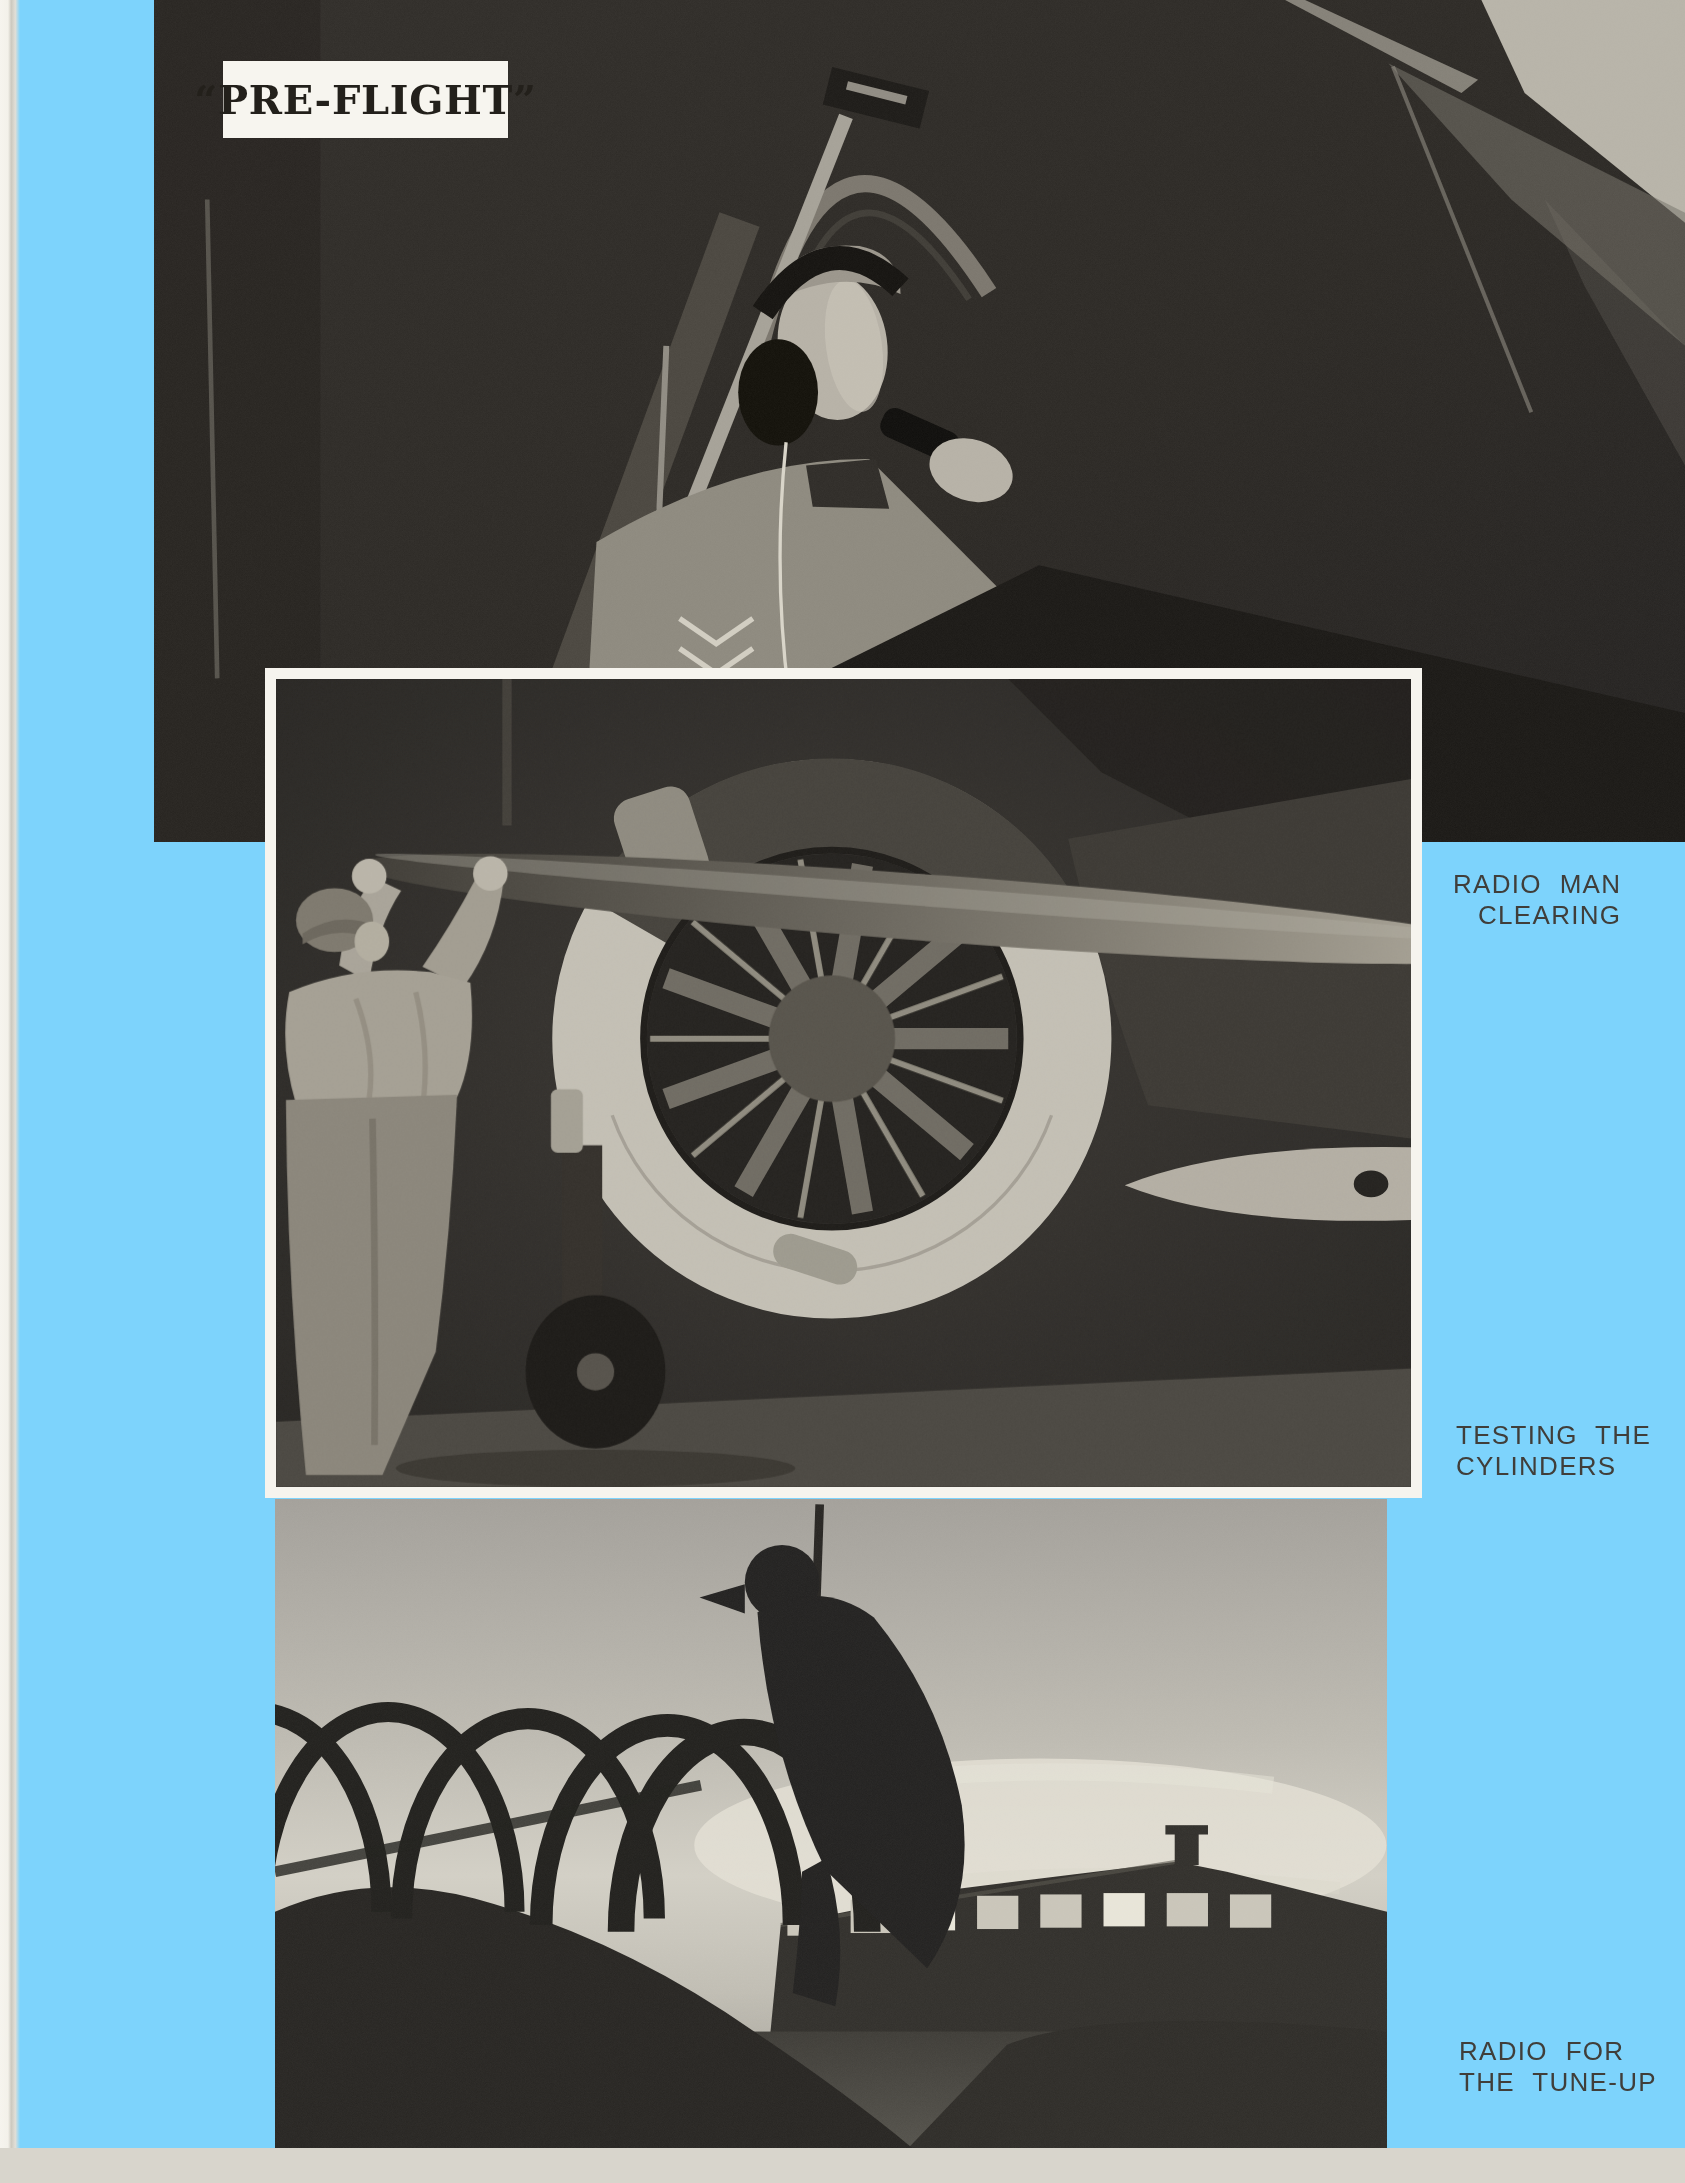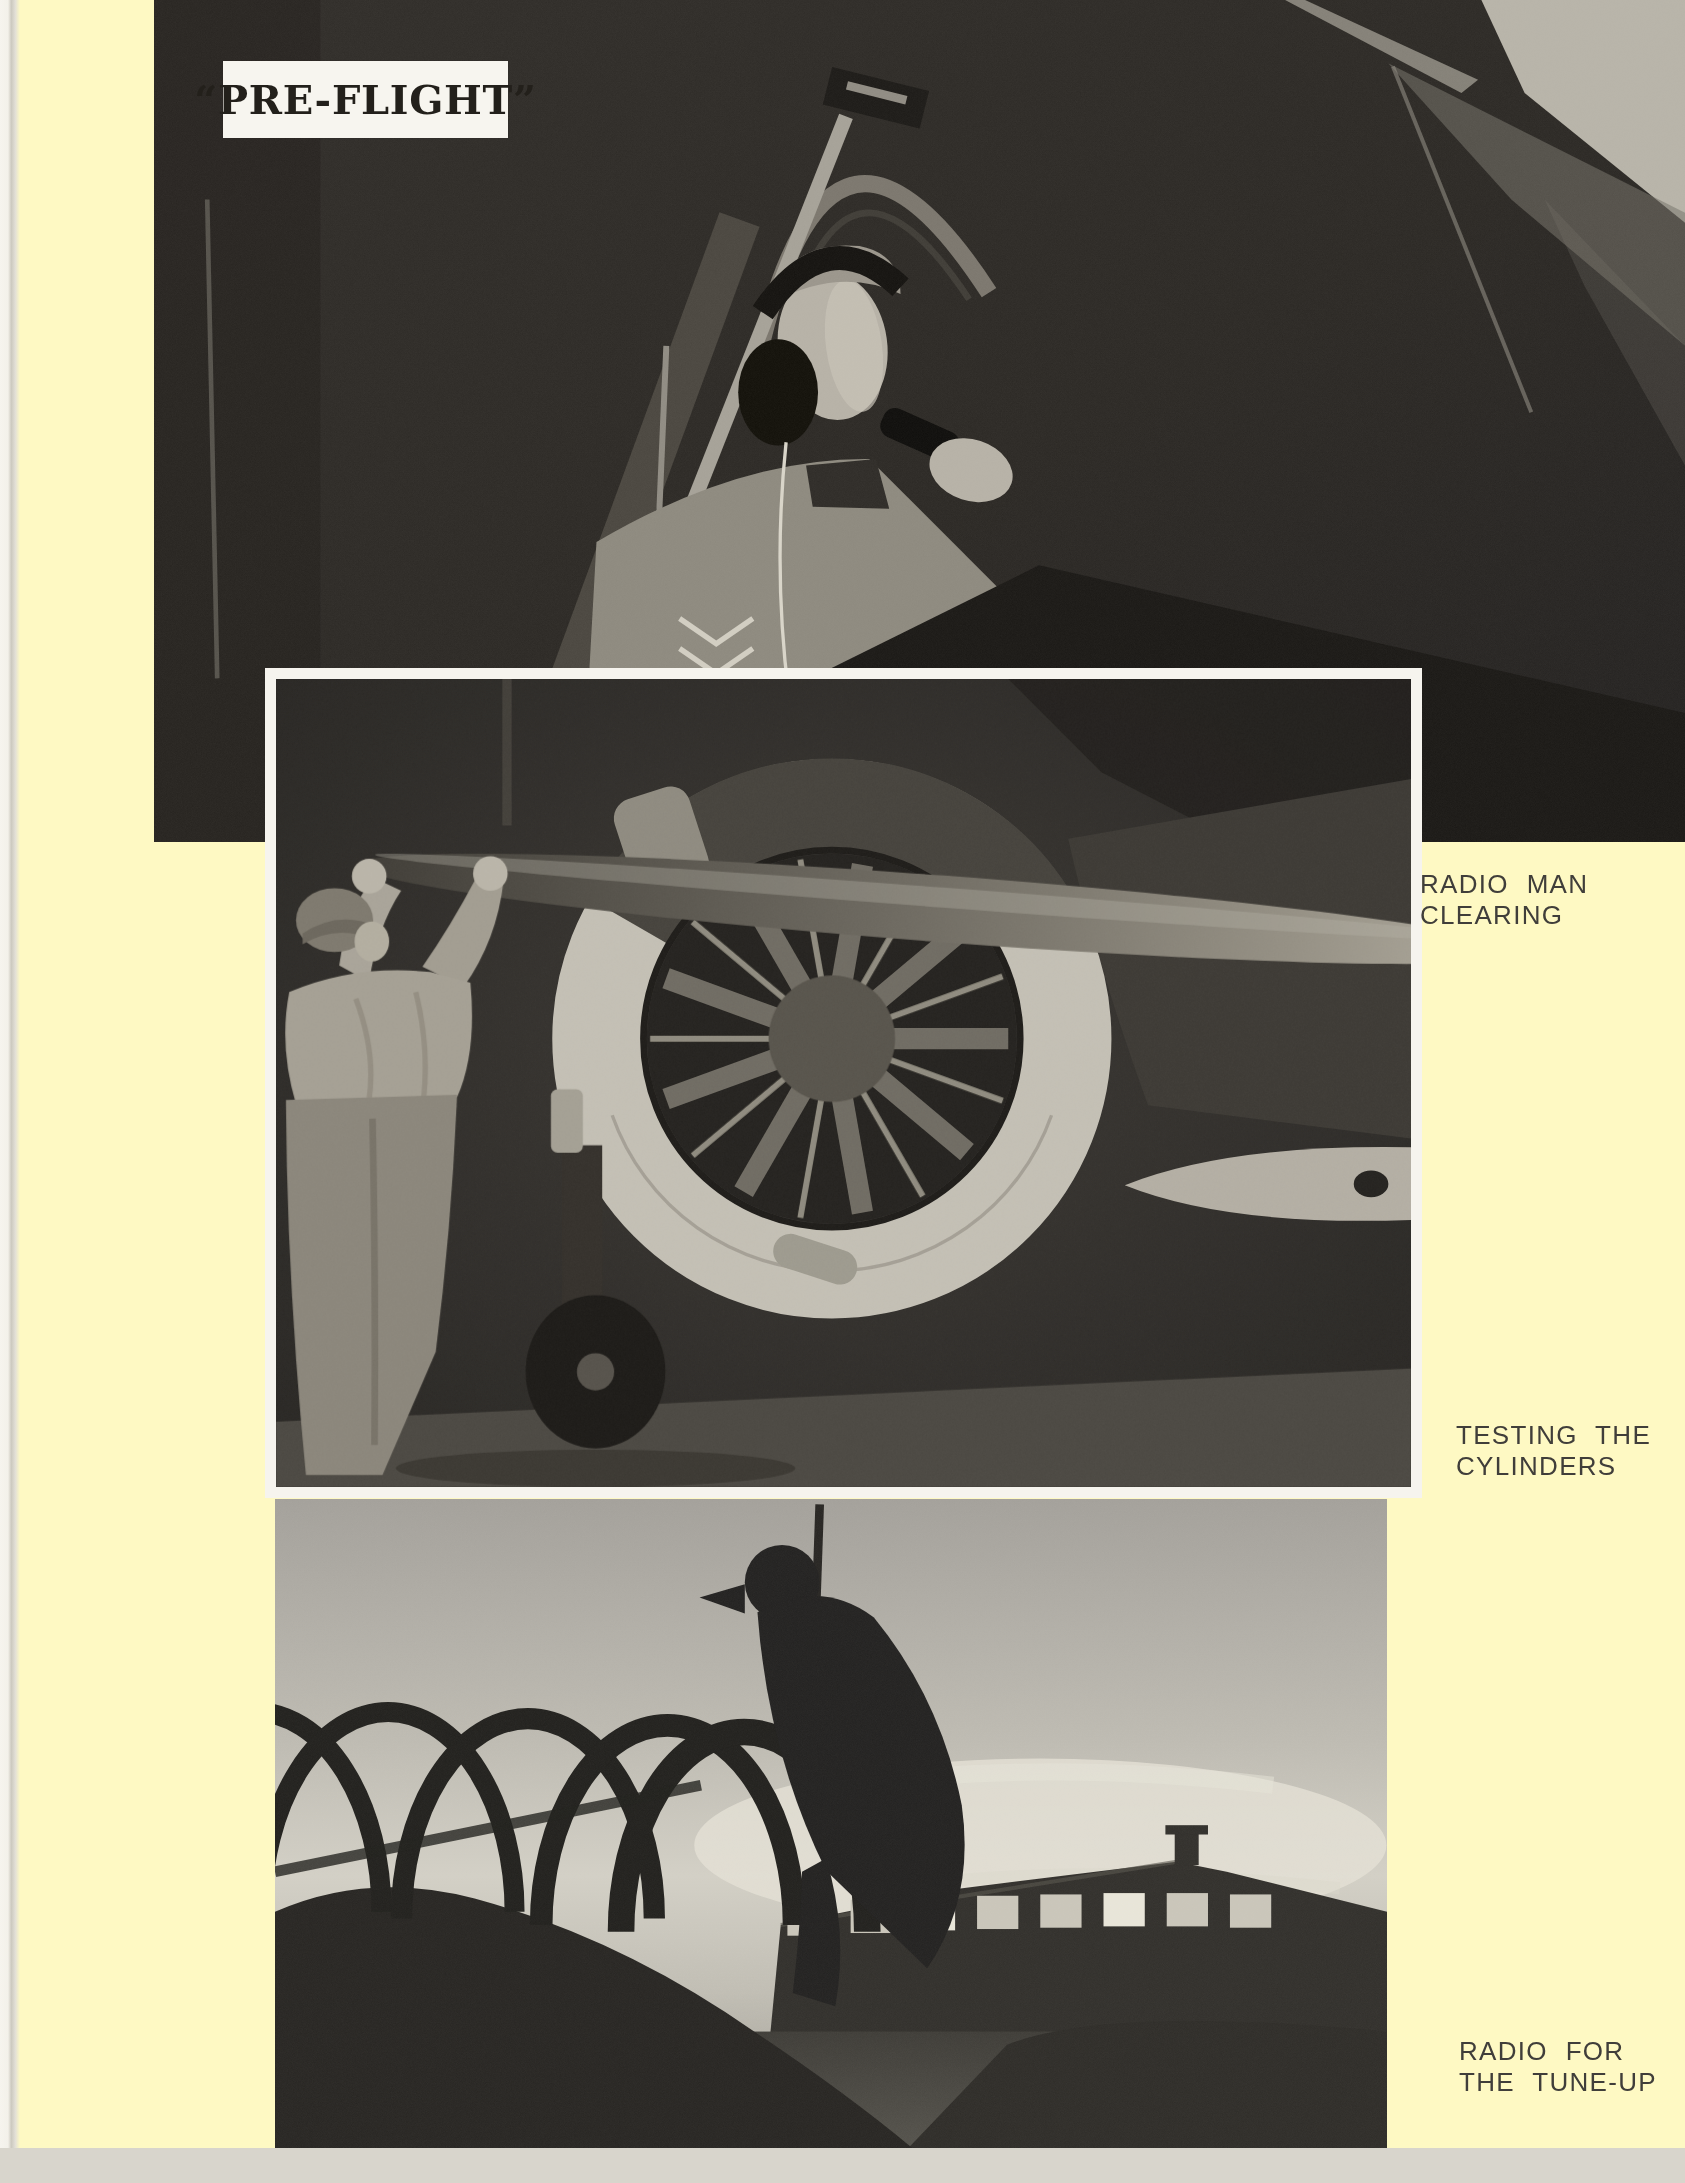--- a/index.html
+++ b/index.html
@@ -1,34 +1,34 @@
 <!DOCTYPE html>
 <html style="font-size:10.6px"><head>
 <meta charset="utf-8">
 <style>
   html,body{margin:0;padding:0;}
   body{width:1686px;height:2183px;background:#d8d5cc;}
-  .page{position:relative;width:1686px;height:2148px;background:#fef9c3;overflow:hidden;
+  .page{position:relative;width:1686px;height:2148px;background:#7dd3fc;overflow:hidden;
         font-family:"Liberation Sans",sans-serif;}
   .paper-edge{position:absolute;left:0;top:0;width:20px;height:100%;
         background:linear-gradient(90deg,#f6f4ee 0px,#f3f1ea 8px,#ccc9bf 11.3px,#e2dfd6 15.3px,rgba(237,234,226,0) 20px);}
   .photo{position:absolute;margin:0;overflow:hidden;}
   .photo svg{position:absolute;left:0;top:0;width:100%;height:100%;display:block;}
   .photo-top{left:154px;top:0;width:1531px;height:842px;background:#2b2824;}
   .photo-middle{left:265px;top:668px;width:1157px;height:830px;background:#2d2a26;
         border:11.3px solid #f6f4ee;box-sizing:border-box;}
   .photo-bottom{left:275px;top:1499px;width:1112px;height:685px;background:#8f8c85;}
   .title-label{position:absolute;left:223px;top:61px;width:285px;height:77px;background:#f7f5ef;
         display:flex;align-items:center;justify-content:center;box-shadow:0 0 0 0.7px rgba(40,35,28,.12);}
   .title-text{font-family:"DejaVu Serif","Liberation Serif",serif;font-weight:700;font-size:40px;
         letter-spacing:0.7px;color:#23201b;white-space:nowrap;}
   .caption{position:absolute;color:#403e3a;font-size:26px;line-height:31px;letter-spacing:1.3px;
         word-spacing:9.3px;white-space:nowrap;}
   .cap-line{display:block;}
-  .caption-1{left:1420px;top:869px;}
+  .caption-1{left:1453px;top:869px;text-align:right;}
   .caption-2{left:1456px;top:1420px;}
   .caption-3{left:1459px;top:2036px;}
 </style>
 </head>
 <body>
 
 <div class="page">
 
   <div class="paper-edge"></div>
 

